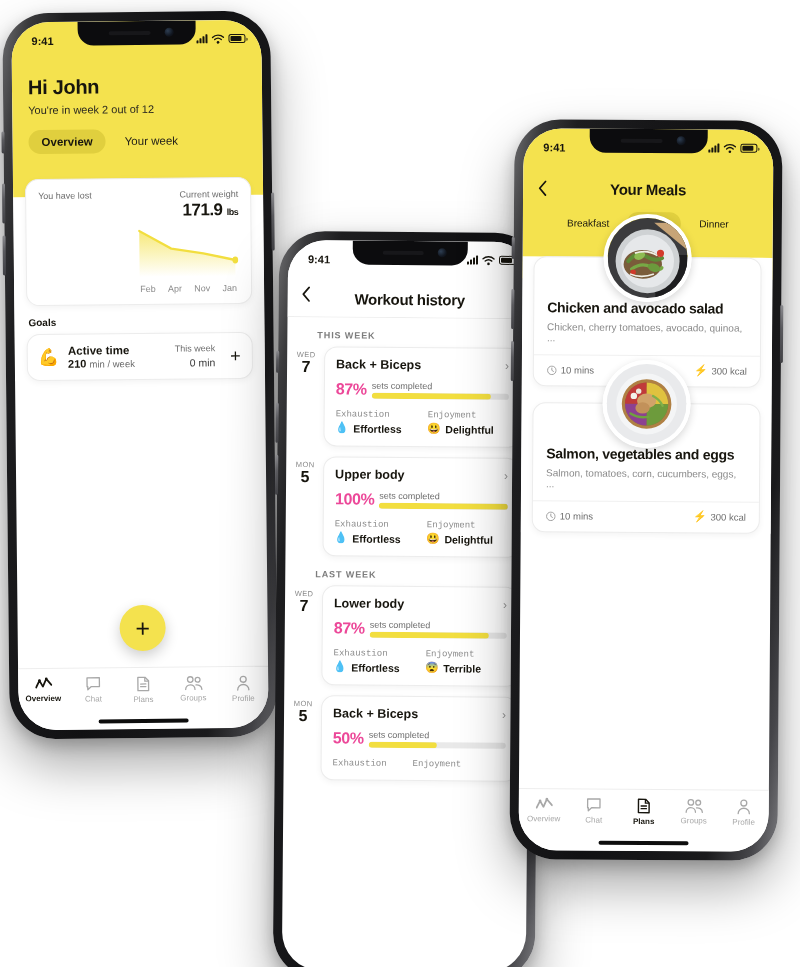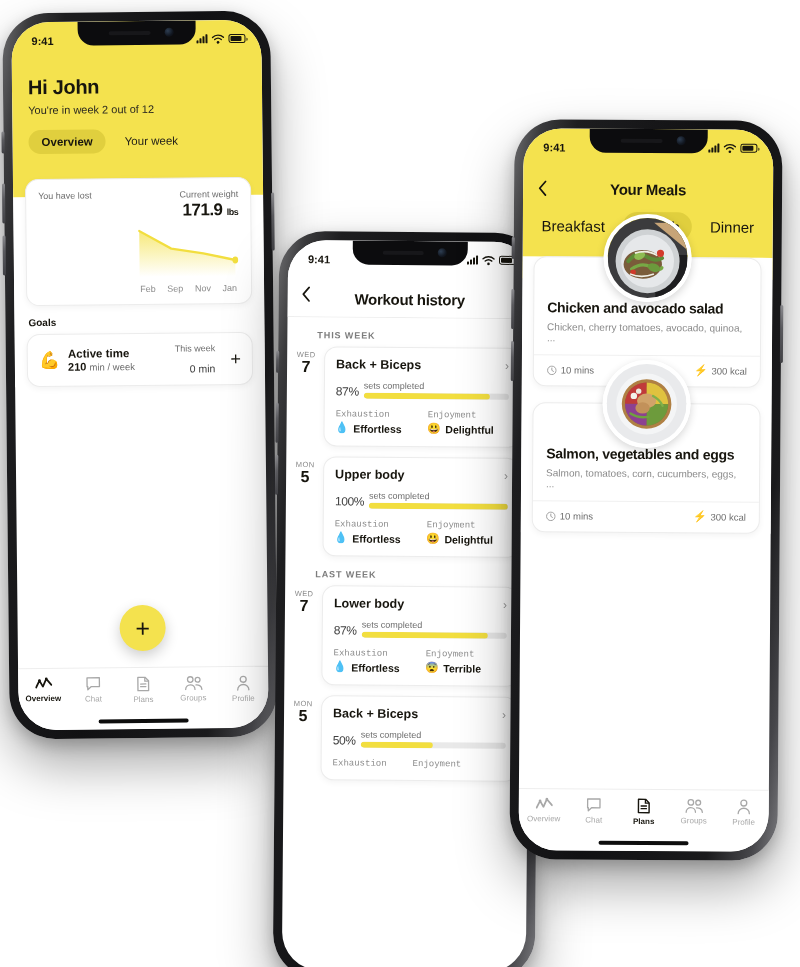--- a/index.html
+++ b/index.html
@@ -87,21 +87,21 @@
   .sect-title{ font-size:10px; font-weight:700; color:#17150e; margin:11px 2px 6px; }
   .goalcard{ padding:10px 11px; display:flex; align-items:center; gap:8px; }
   .goal-emoji{ font-size:17px; }
   .goal-mid{ flex:1; }
   .goal-name{ font-size:11.5px; font-weight:700; color:#17150e; }
   .goal-target{ font-size:11px; color:#17150e; margin-top:1px; }
   .goal-target b{ font-weight:700; }
   .goal-target span{ color:#6d6d6d; font-size:9.5px; }
   .goal-right{ text-align:right; }
   .goal-rl{ font-size:9px; color:#6d6d6d; }
-  .goal-rv{ font-size:10.5px; color:#3a3a3a; margin-top:9px; }
+  .goal-rv{ font-size:10.5px; color:#3a3a3a; margin-top:3px; }
   .goal-plus{ font-size:18px; color:#17150e; padding-left:7px; line-height:1; }
 
   .fab{ position:absolute; left:50%; transform:translateX(-50%); bottom:78px;
     width:46px;height:46px;border-radius:50%;background:#F4E24E;
     display:flex;align-items:center;justify-content:center;
     font-size:25px;color:#17150e;font-weight:300;line-height:1;
     box-shadow:0 5px 14px rgba(0,0,0,.20); z-index:12;}
 
   .tabbar{ position:absolute; bottom:0; left:0; right:0; height:62px; background:#fff;
     border-top:1px solid #eee; display:flex; align-items:flex-start; justify-content:space-around;
@@ -121,37 +121,37 @@
   .wk-group{ font-size:9px; font-weight:700; letter-spacing:.9px; color:#7d7d7d; margin:13px 0 6px 22px; }
   .wkrow{ display:flex; gap:7px; margin-bottom:10px; }
   .wkdate{ width:22px; text-align:center; padding-top:4px; flex:none;}
   .wkdow{ font-size:7.5px; color:#8a8a8a; letter-spacing:.4px; }
   .wkday{ font-size:16px; font-weight:700; color:#17150e; line-height:1.05; }
   .wkcard{ flex:1; padding:10px 11px 11px; }
   .wkhead{ display:flex; align-items:center; justify-content:space-between; }
   .wkname{ font-size:12.5px; font-weight:700; color:#17150e; }
   .wkchev{ font-size:12px; color:#9a9a9a; }
   .wkpct{ display:flex; align-items:flex-end; gap:5px; margin-top:9px; }
-  .wkpctv{ font-size:12px; font-weight:400; color:#404040; letter-spacing:-.4px; }
+  .wkpctv{ font-size:16px; font-weight:700; color:#ec4899; letter-spacing:-.4px; }
   .wkpctcol{ flex:1; }
   .wkpctl{ font-size:9px; color:#6d6d6d; margin-bottom:2px; }
   .bar{ height:6px; border-radius:4px; background:#e9e9e9; overflow:hidden; }
   .bar i{ display:block; height:100%; background:#F2DE3F; border-radius:4px; }
   .wkmeta{ display:flex; gap:26px; margin-top:11px; }
   .wm-l{ font-size:9px; color:#8d8d8d;font-family:Liberation Mono, monospace; }
   .wm-v{ font-size:10.5px; font-weight:700; color:#17150e; margin-top:2px; display:flex; gap:4px; align-items:center;}
   .wm-v em{ font-style:normal; font-size:11px; }
 
   
   #phone3{ left:512px; top:120px; width:268px; height:740px; transform: rotate(0.4deg); }
   .p3-head{ background:#F4E24E; padding:32px 14px 0; height:150px; position:relative; }
   .p3-back{ position:absolute; left:15px; top:52px; font-size:17px; color:#17150e; line-height:1; }
   .p3-title{ text-align:center; font-size:15px; font-weight:700; color:#17150e; margin-top:20px; letter-spacing:-.3px;}
   .p3-tabs{ display:flex; justify-content:center; align-items:center; gap:6px; margin-top:14px; }
-  .p3-tab{ font-size:15px; color:#17150e; padding:6px 12px; border-radius:16px; }
+  .p3-tab{ font-size:10px; color:#17150e; padding:6px 12px; border-radius:16px; }
   .p3-tab.active{ background:#E0CF3E; font-weight:700; }
   .p3-body{ background:#fff; padding:0 11px; position:relative; }
   .mealcard{ margin-bottom:16px; position:relative; padding:42px 13px 0; }
   .mealcard:first-child{ margin-top:-22px; }
   .mealimg{ position:absolute; top:-44px; left:50%; transform:translateX(-50%);
     width:88px;height:88px;border-radius:50%;border:4px solid #fff;overflow:hidden;
     box-shadow:0 3px 9px rgba(0,0,0,.16); z-index:6; }
   .mealimg svg{ display:block; width:100%; height:100%; }
   .mealname{ font-size:14px; font-weight:700; color:#17150e; letter-spacing:-.3px; }
   .mealing{ font-size:10px; color:#8a8a8a; margin-top:6px; padding-bottom:11px; }
@@ -224,21 +224,21 @@
                     <stop offset="100%" stop-color="#F4E24E" stop-opacity="0"></stop>
                   </linearGradient>
                 </defs>
                 <path d="M2 8 L40 26 L78 31 L116 38 L116 54 L2 54 Z" fill="url(#g1)"></path>
                 <path d="M2 8 L40 26 L78 31 L116 38" fill="none" stroke="#F2DE3F" stroke-width="2.4" stroke-linecap="round" stroke-linejoin="round"></path>
                 <circle cx="116" cy="38" r="3.4" fill="#F2DE3F"></circle>
               </svg>
             </div>
             <div class="xticks">
               <span>Feb</span>
-              <span>Sep</span>
+              <span>Apr</span>
               <span>Nov</span>
               <span>Jan</span>
             </div>
           </div>
         </div>
 
         <div class="sect-title">Goals</div>
         <div class="card goalcard">
           <span class="goal-emoji">💪</span>
           <div class="goal-mid">

